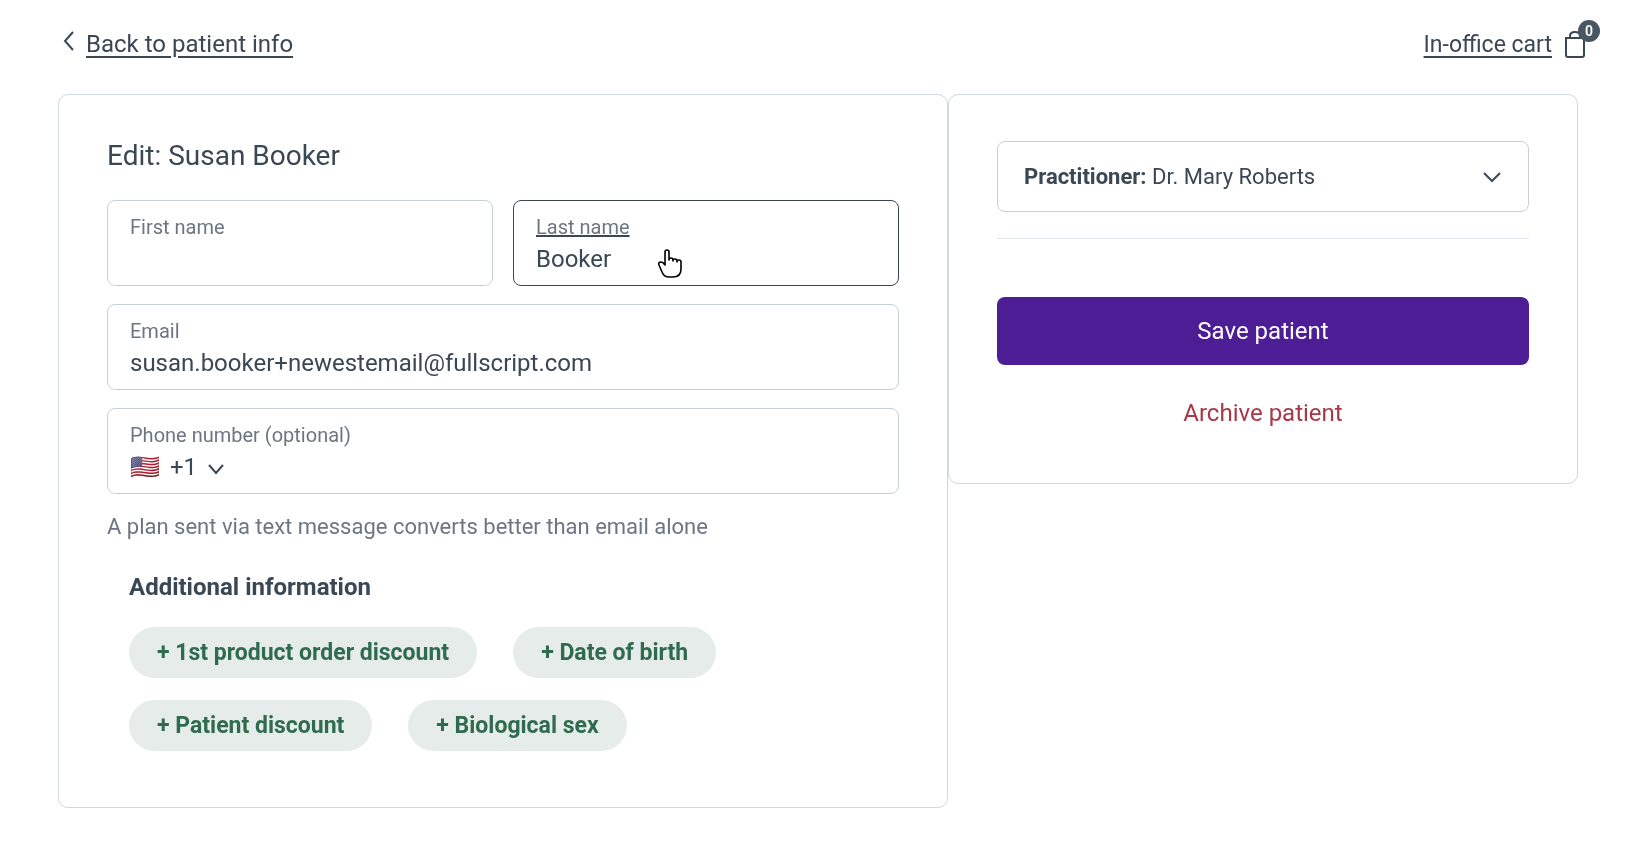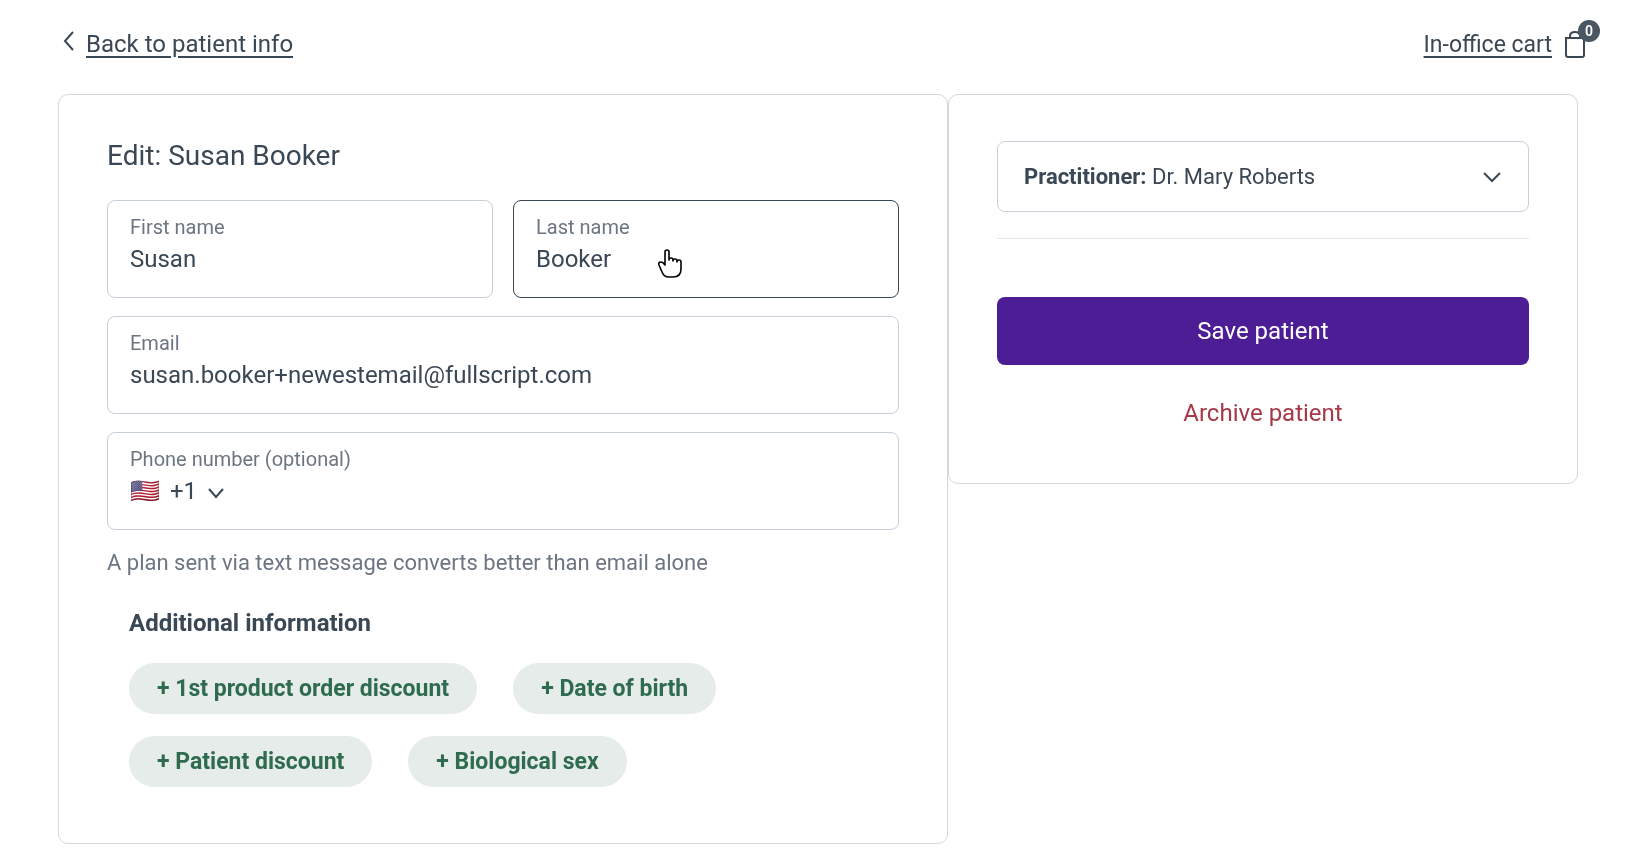--- a/index.html
+++ b/index.html
@@ -99,21 +99,21 @@
       color: #3a4754;
       margin-bottom: 28px;
     }
 
     .row { display: flex; gap: 20px; margin-bottom: 18px; }
     .row .field-wrap { flex: 1; }
 
     .field-wrap {
       border: 1px solid #c7d0d9;
       border-radius: 8px;
-      padding: 14px 22px 24px 22px;
+      padding: 14px 22px 12px 22px;
       background: #fff;
       position: relative;
     }
     .field-wrap.focused { border-color: #3a4754; }
 
     .field-label {
       font-size: 20px;
       color: #6c7682;
       margin-bottom: 6px;
       display: block;
@@ -252,23 +252,22 @@
 </div>
 
 <div class="content">
 
   <div class="panel panel-left">
     <h1 class="heading">Edit: Susan Booker</h1>
 
     <div class="row">
       <div class="field-wrap">
         <span class="field-label">First name</span>
-        <input class="field-input" value="Susan" style="">
       </div>
-      <div class="field-wrap focused" style="position:relative;">
+      <div class="field-wrap focused" style="position:relative;text-decoration:underline;">
         <span class="field-label">Last name</span>
         <input class="field-input" value="Booker" style="">
         <svg class="cursor-img" viewBox="0 0 30 34" style="left:140px; top:44px;">
           <g stroke="#000" stroke-width="1.6" fill="#fff" stroke-linejoin="round" stroke-linecap="round">
             <path d="M11 17 V7 Q11 5 13 5 Q15 5 15 7 V15 Q15 13 17 13 Q19 13 19 15 V16 Q19 14 21 14 Q23 14 23 16 V17 Q23 15 25 15 Q27 15 27 17 V24 Q27 32 19 32 H15 Q10 32 8 27 L5 20 Q4 17 7 17 Q9 17 11 20 Z"></path>
           </g>
         </svg>
       </div>
     </div>
 

